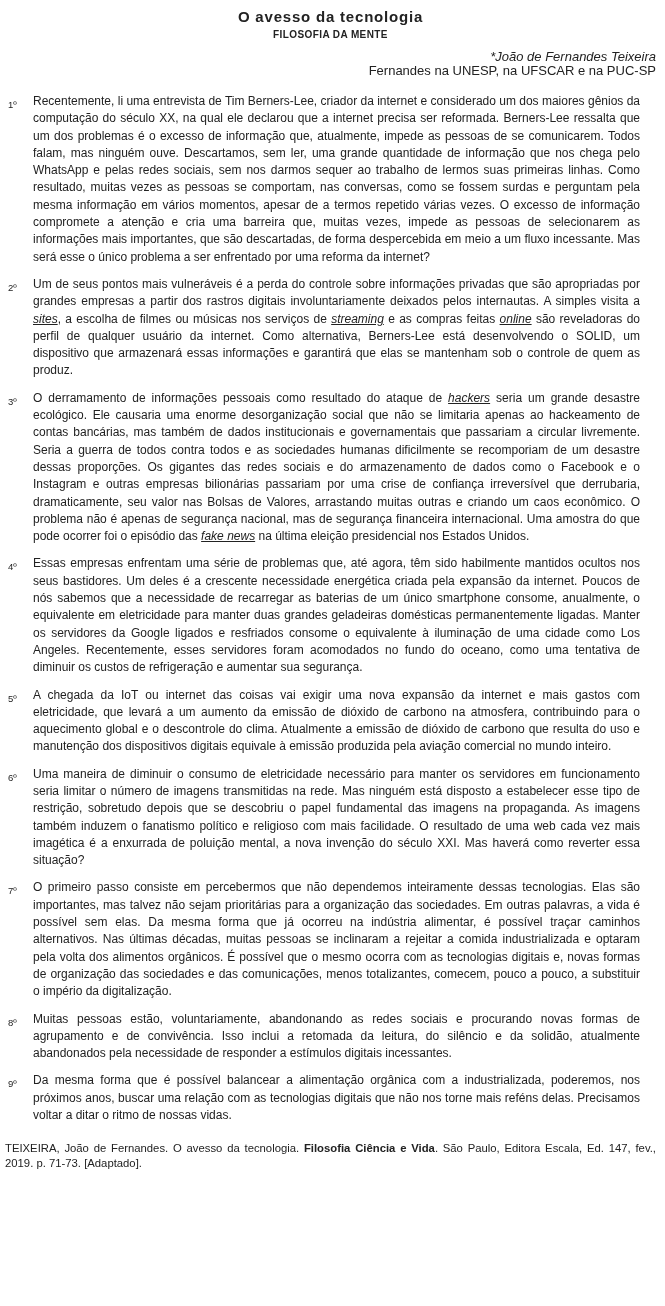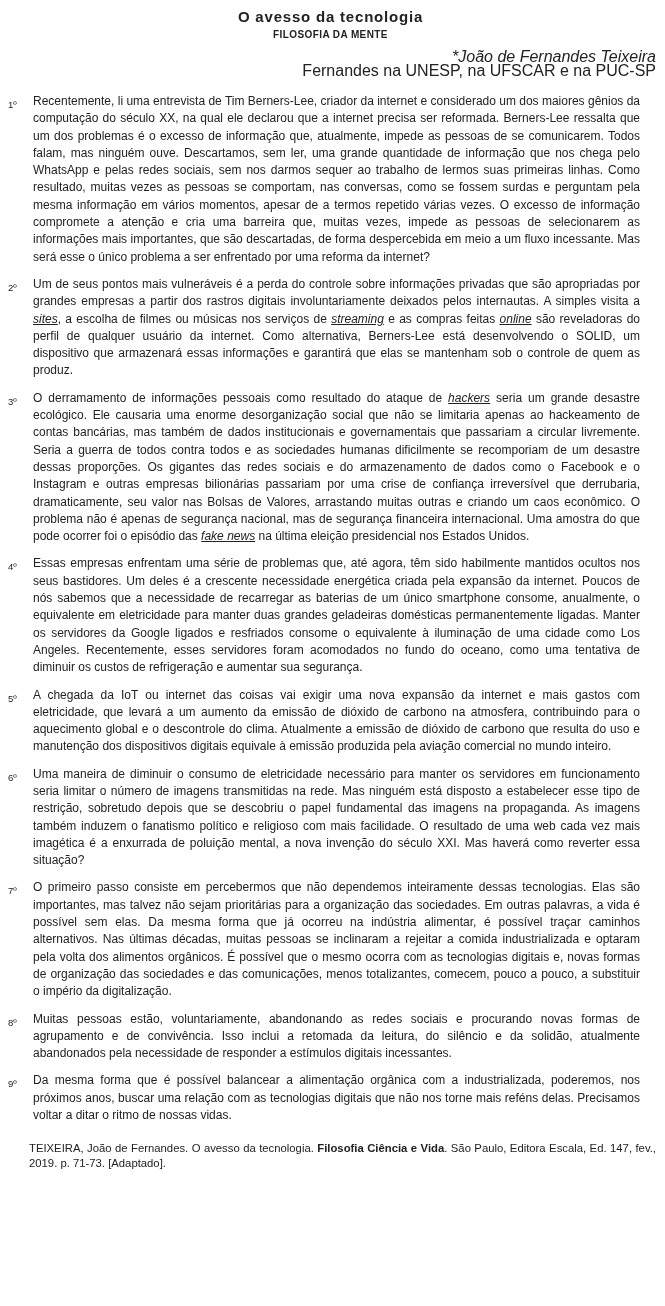--- a/index.html
+++ b/index.html
@@ -26,21 +26,21 @@
     margin: 2px 0 0 0;
   }
   .subtitle {
     font-size: 10px;
     font-weight: bold;
     letter-spacing: 0.4px;
     margin: 4px 0 0 0;
   }
   .byline {
     text-align: right;
-    font-size: 16px;
+    font-size: 13px;
     line-height: 13.5px;
     margin-top: 10px;
   }
   .byline .author { font-style: italic; }
   .article-body { margin-top: 16px; }
   .para {
     position: relative;
     padding-left: 28px;
     margin: 0 16px 10px 0;
     font-size: 12px;
@@ -53,21 +53,20 @@
     top: 3px;
     font-size: 9.5px;
   }
   .it { font-style: italic; text-decoration: underline; }
   .bold { font-weight: bold; }
   footer.citation {
     margin-top: 17px;
     font-size: 11.3px;
     line-height: 14.6px;
     text-align: justify;
-    margin-left: 24px;
   }
 </style>
 </head>
 <body>
 
 <div class="page" style="background: rgb(255, 255, 255); color: rgb(34, 34, 34);">
   <header>
     <h1 class="title">O avesso da tecnologia</h1>
     <h2 class="subtitle">FILOSOFIA DA MENTE</h2>
     <div class="byline">

